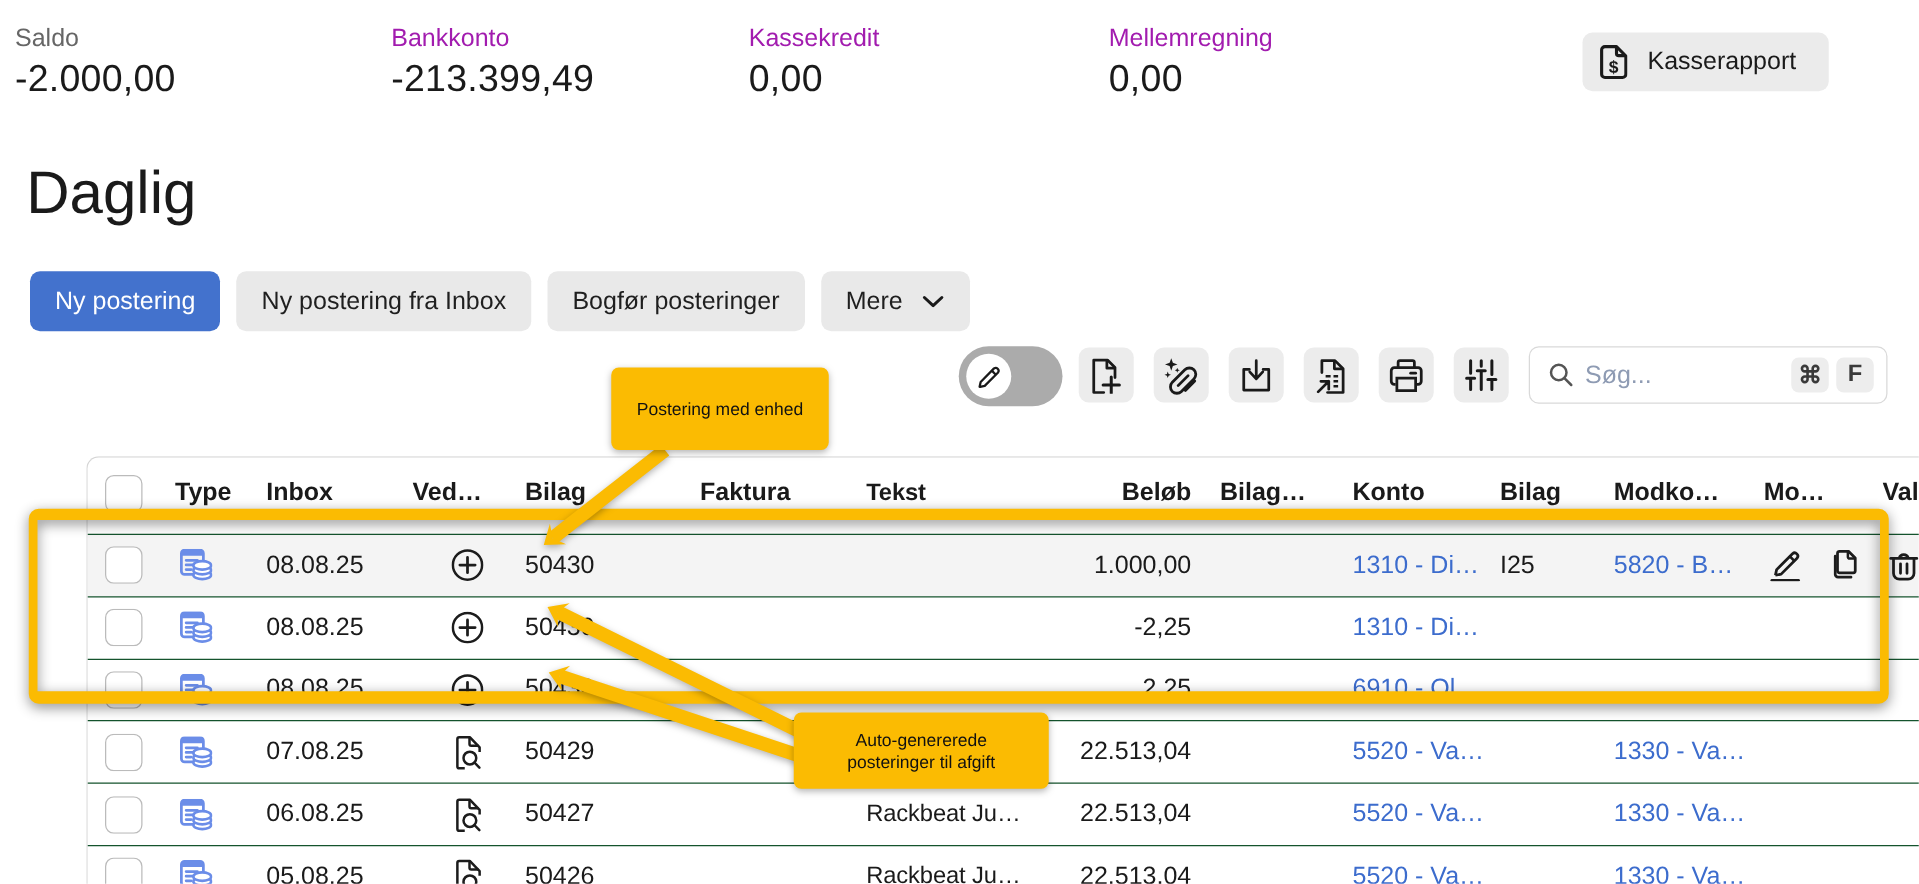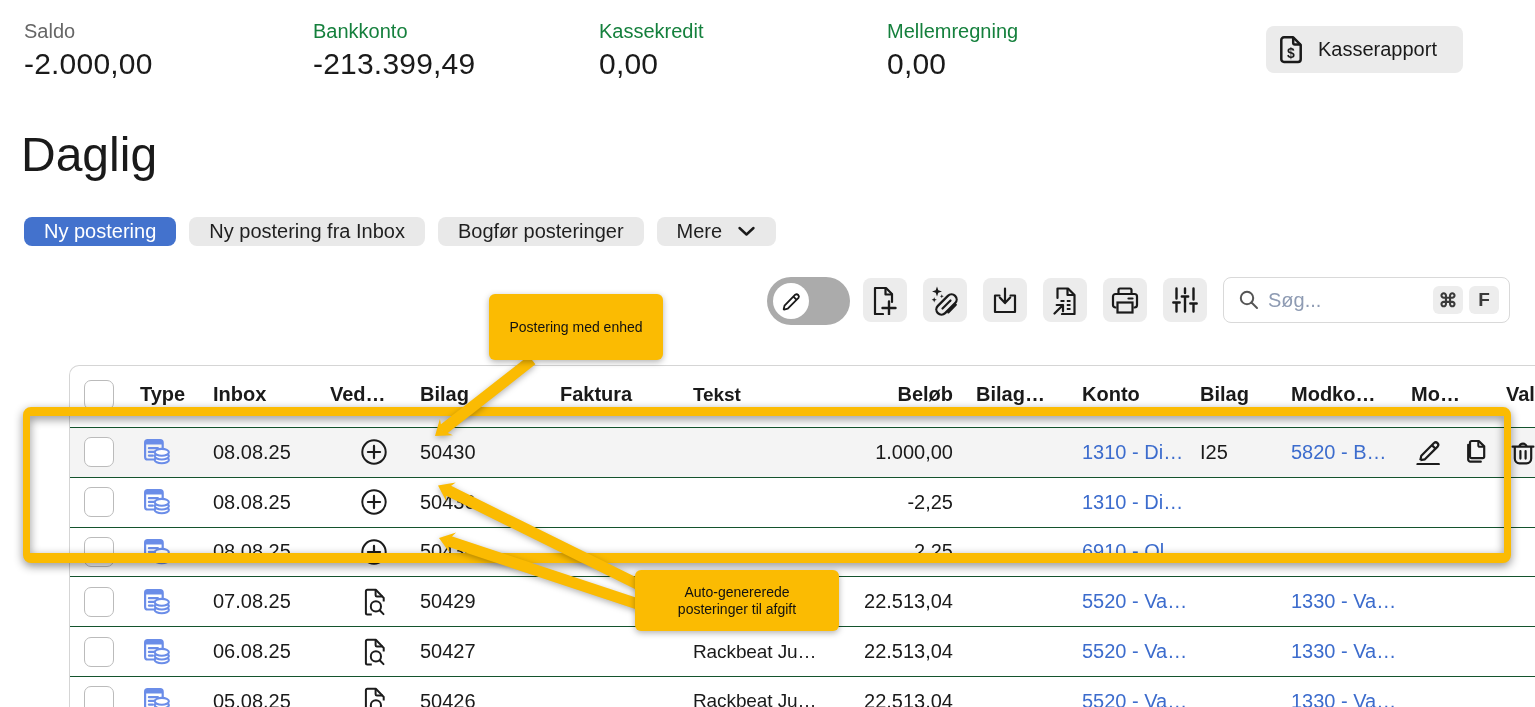--- a/index.html
+++ b/index.html
@@ -1,36 +1,36 @@
 <!DOCTYPE html>
 <html lang="da"><head>
 <meta charset="utf-8">
 <title>Daglig</title>
 <style>
 * { margin:0; padding:0; box-sizing:border-box; }
 html,body { width:1535px; height:707px; background:#fff; font-family:"Liberation Sans", sans-serif; color:#1a1a1a; overflow:hidden; }
 .page { position:relative; width:1535px; height:707px; }
 .stat { position:absolute; top:20px; }
-.stat .lbl { font-size:20px; color:#15803d; line-height:22px; }
+.stat .lbl { font-size:20px; color:#a21caf; line-height:22px; }
 .stat .lbl.grey { color:#666; }
 .stat .val { font-size:30px; color:#1a1a1a; line-height:36px; margin-top:4px; letter-spacing:0.2px; }
 .kasserapport { position:absolute; top:26px; left:1266px; width:197px; height:47px; background:#ebebeb; border-radius:8px; display:flex; align-items:center; padding:0 0 0 14px; font-size:20px; color:#1a1a1a; gap:16px; }
 
 
 h1.daglig { position:absolute; top:133px; left:21px; font-size:48px; line-height:43px; font-weight:400; color:#1a1a1a; }
 
 
 .banner { position:absolute; top:123px; left:1018px; width:493px; height:67px; background:#ebe3fb; border-radius:10px; display:flex; align-items:center; padding:0 26px 0 17px; }
 .banner .circ { width:30px; height:30px; border-radius:50%; background:#6d3fc4; display:flex; align-items:center; justify-content:center; margin-right:13px; }
 .banner .txt { font-size:21px; font-weight:700; color:#3b2377; flex:1; }
 .banner .chev { margin-left:auto; }
 
 
 .btnrow { position:absolute; top:217px; left:24px; display:flex; gap:13px; }
-.btn { height:29px; border-radius:8px; display:flex; align-items:center; padding:0 20px; font-size:20px; background:#e9e9e9; color:#1f1f1f; }
+.btn { height:48px; border-radius:8px; display:flex; align-items:center; padding:0 20px; font-size:20px; background:#e9e9e9; color:#1f1f1f; }
 .btn.primary { background:#4372cd; color:#fff; }
 
 
 .toolbar { position:absolute; top:276px; left:0; width:100%; height:50px; }
 .toggle { position:absolute; left:767px; top:1px; width:83px; height:48px; background:#ababab; border-radius:24px; }
 .toggle .knob { position:absolute; left:6px; top:6px; width:36px; height:36px; background:#fff; border-radius:50%; display:flex; align-items:center; justify-content:center; }
 .iconbtn { position:absolute; top:2px; width:44px; height:44px; background:#ececec; border-radius:8px; display:flex; align-items:center; justify-content:center; }
 .search { position:absolute; left:1223px; top:1px; width:287px; height:46px; background:#fff; border:1px solid #d9d9d9; border-radius:8px; display:flex; align-items:center; padding:0 10px 0 14px; }
 .search .ph { color:#8e9bb3; font-size:20px; margin-left:8px; flex:1; }
 .key { width:30px; height:28px; background:#ededed; border-radius:6px; display:flex; align-items:center; justify-content:center; font-size:19px; color:#3a3a3a; font-weight:700; }
@@ -64,21 +64,21 @@
 .rowactions svg { display:block; }
 
 
 .ybox { position:absolute; background:#fbbb02; border-radius:6px; color:#111; display:flex; align-items:center; justify-content:center; text-align:center; z-index:30; font-weight:400; filter:drop-shadow(0 2px 3px rgba(0,0,0,0.3)); }
 .yframe { position:absolute; left:23px; top:407px; width:1488px; height:156px; border-style:solid; border-color:#fbbb02; border-width:9px 7px 10px 7px; border-radius:8px; z-index:25; pointer-events:none; filter:drop-shadow(0 3px 5px rgba(0,0,0,0.45)); }
 </style>
 </head>
 <body>
 <div class="page">
 
-  <div class="stat" style="left:24px">
+  <div class="stat" style="left:12px">
       <div class="lbl grey">Saldo</div>
       <div class="val">-2.000,00</div>
     </div>
   <div class="stat" style="left:313px">
       <div class="lbl">Bankkonto</div>
       <div class="val">-213.399,49</div>
     </div>
   <div class="stat" style="left:599px">
       <div class="lbl">Kassekredit</div>
       <div class="val">0,00</div>

